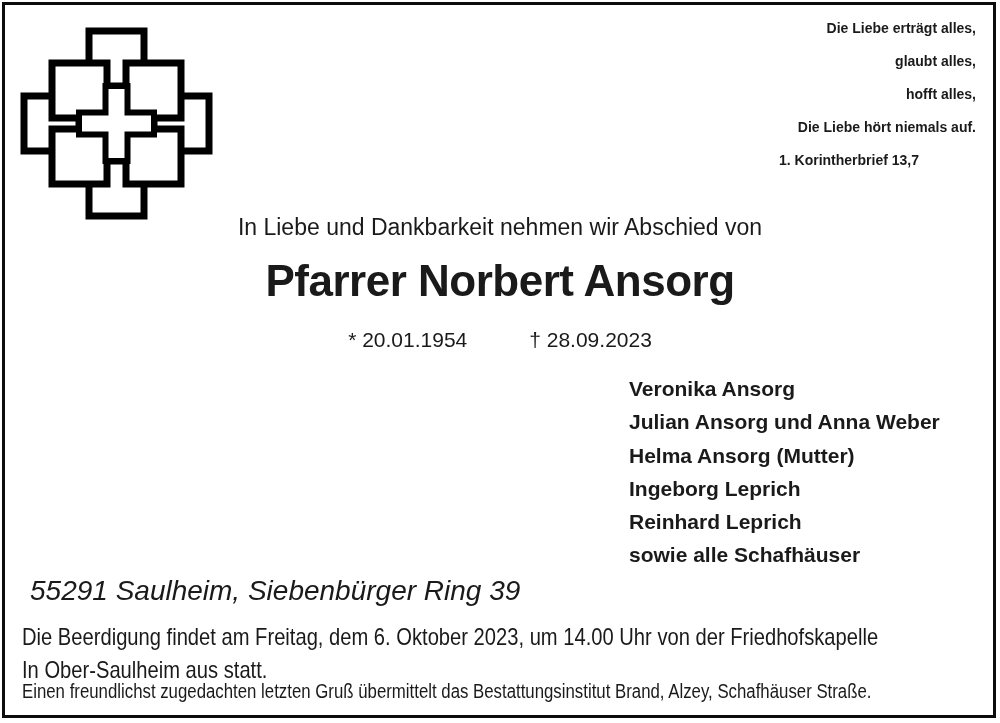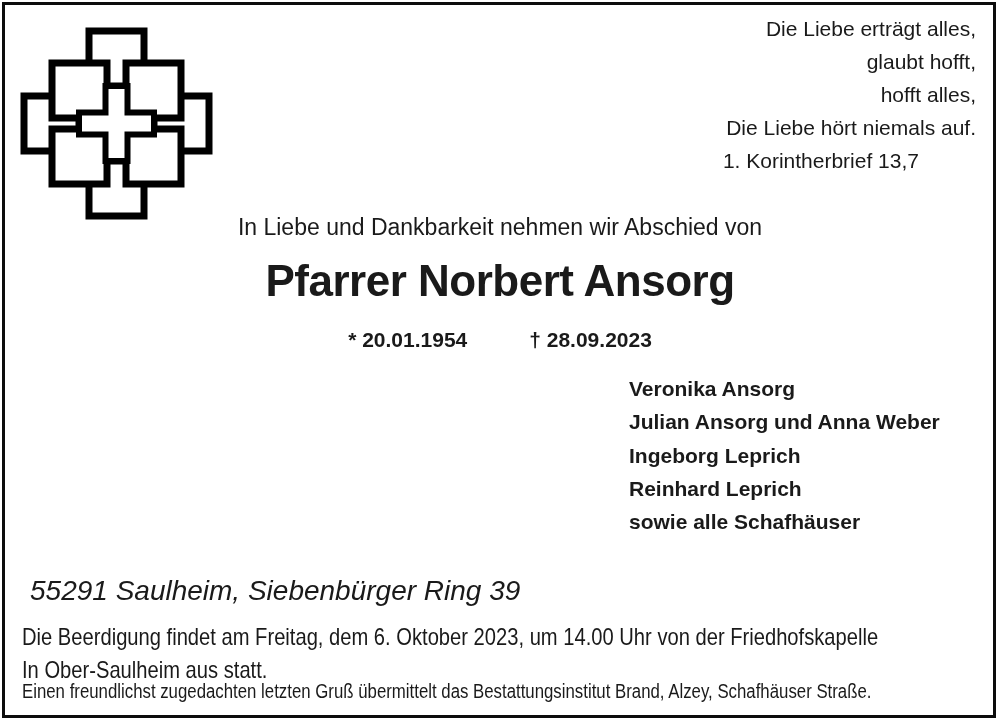--- a/index.html
+++ b/index.html
@@ -24,23 +24,24 @@
   }
   .logo {
     position: absolute;
     left: 20px; top: 27px;
     width: 193px; height: 193px;
   }
   .quote {
     position: absolute;
     top: 12px; right: 24px;
     text-align: right;
-    font-size: 21px;
+    font-size: 14px;
     line-height: 33px;
     white-space: nowrap;
+    font-weight: bold;
   }
   .quote .citation {
     padding-right: 57px;
   }
   .intro {
     position: absolute;
     left: 0; right: 0; top: 214px;
     text-align: center;
     font-size: 23px;
   }
@@ -52,21 +53,21 @@
     font-weight: 700;
     letter-spacing: -0.5px;
   }
   .dates {
     position: absolute;
     left: 0; right: 0; top: 328px;
     display: flex;
     justify-content: center;
     gap: 62px;
     font-size: 21px;
-    font-weight: 700;
+    font-weight: 400;
     text-align: center;
   }
   .mourners {
     position: absolute;
     left: 629px; top: 372px;
     font-size: 21px;
     font-weight: 700;
     line-height: 33.3px;
     white-space: nowrap;
   }
@@ -114,38 +115,39 @@
       <rect x="102" y="32" width="55" height="55"></rect>
       <rect x="28" y="98" width="55" height="55"></rect>
       <rect x="102" y="98" width="55" height="55"></rect>
     </g>
 
     <path d="M81.5 55 H103.5 V81.5 H130 V103.5 H103.5 V130 H81.5 V103.5 H55 V81.5 H81.5 Z" fill="#ffffff" stroke="#000000" stroke-width="6"></path>
   </svg>
 
   <div class="quote">
     <div>Die Liebe erträgt alles,</div>
-    <div>glaubt hofft,</div>
+    <div>glaubt alles,</div>
     <div>hofft alles,</div>
     <div>Die Liebe hört niemals auf.</div>
     <div class="citation">1. Korintherbrief 13,7</div>
   </div>
 
   <div class="intro">In Liebe und Dankbarkeit nehmen wir Abschied von</div>
 
   <div class="deceased">Pfarrer Norbert Ansorg</div>
 
   <div class="dates">
     <span>* 20.01.1954</span>
     <span>† 28.09.2023</span>
   </div>
 
   <div class="mourners">
     <div>Veronika Ansorg</div>
     <div>Julian Ansorg und Anna Weber</div>
+    <div>Helma Ansorg (Mutter)</div>
     <div>Ingeborg Leprich</div>
     <div>Reinhard Leprich</div>
     <div>sowie alle Schafhäuser</div>
   </div>
 
   <div class="address">55291 Saulheim, Siebenbürger Ring 39</div>
 
   <div class="funeral">
     <div>Die Beerdigung findet am Freitag, dem 6. Oktober 2023, um 14.00 Uhr von der Friedhofskapelle</div>
     <div>In Ober-Saulheim aus statt.</div>

